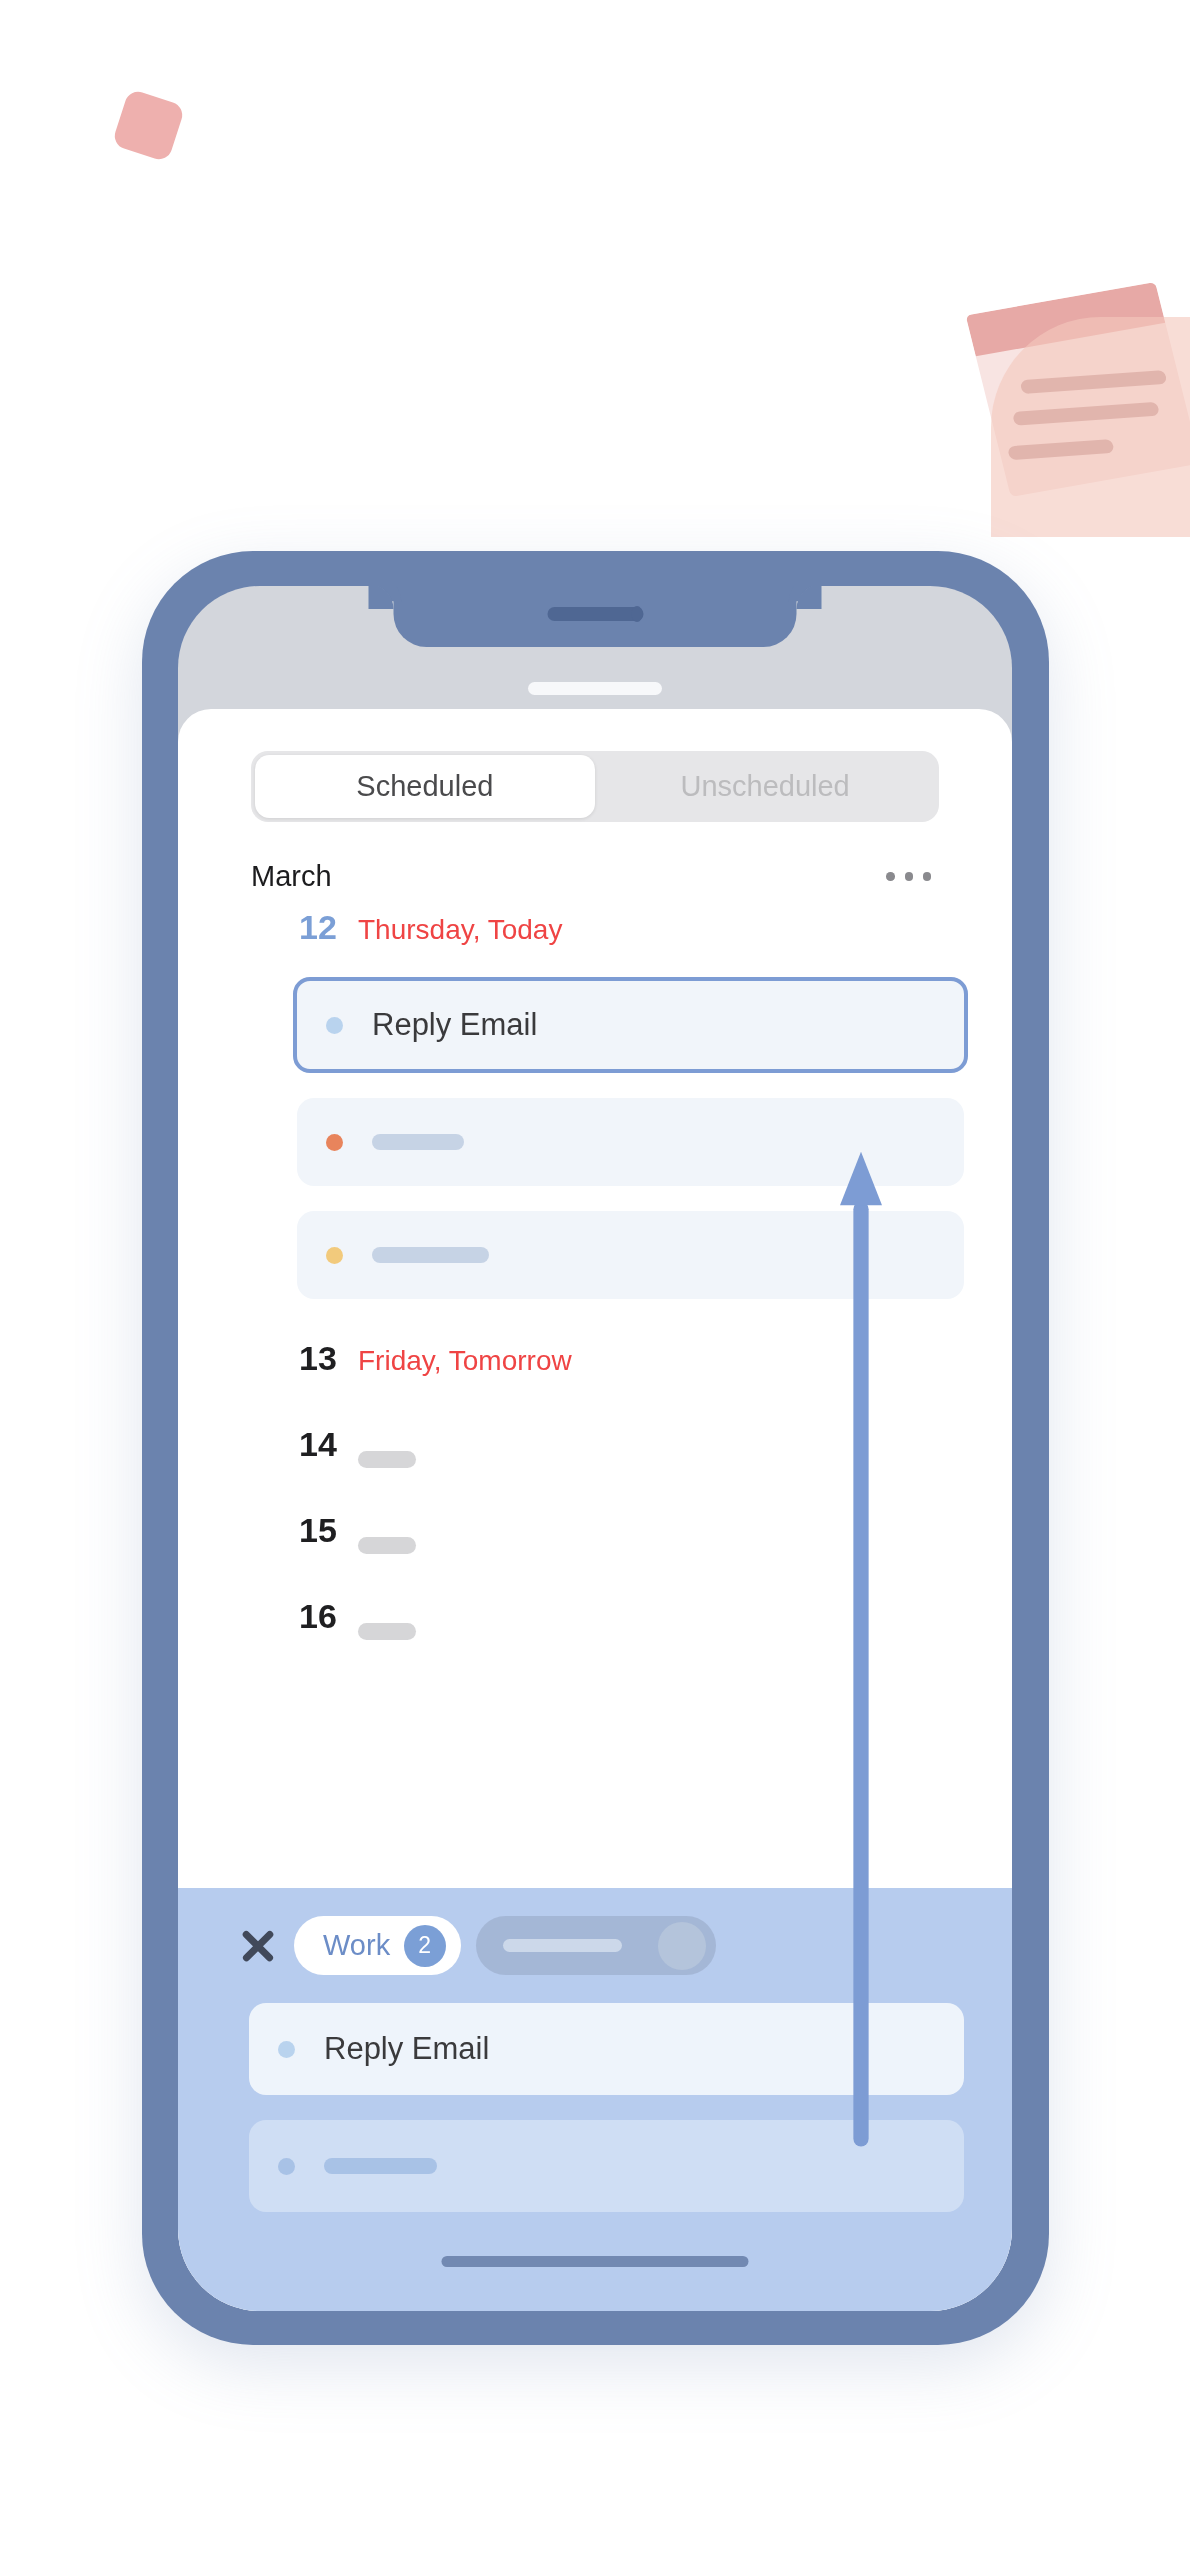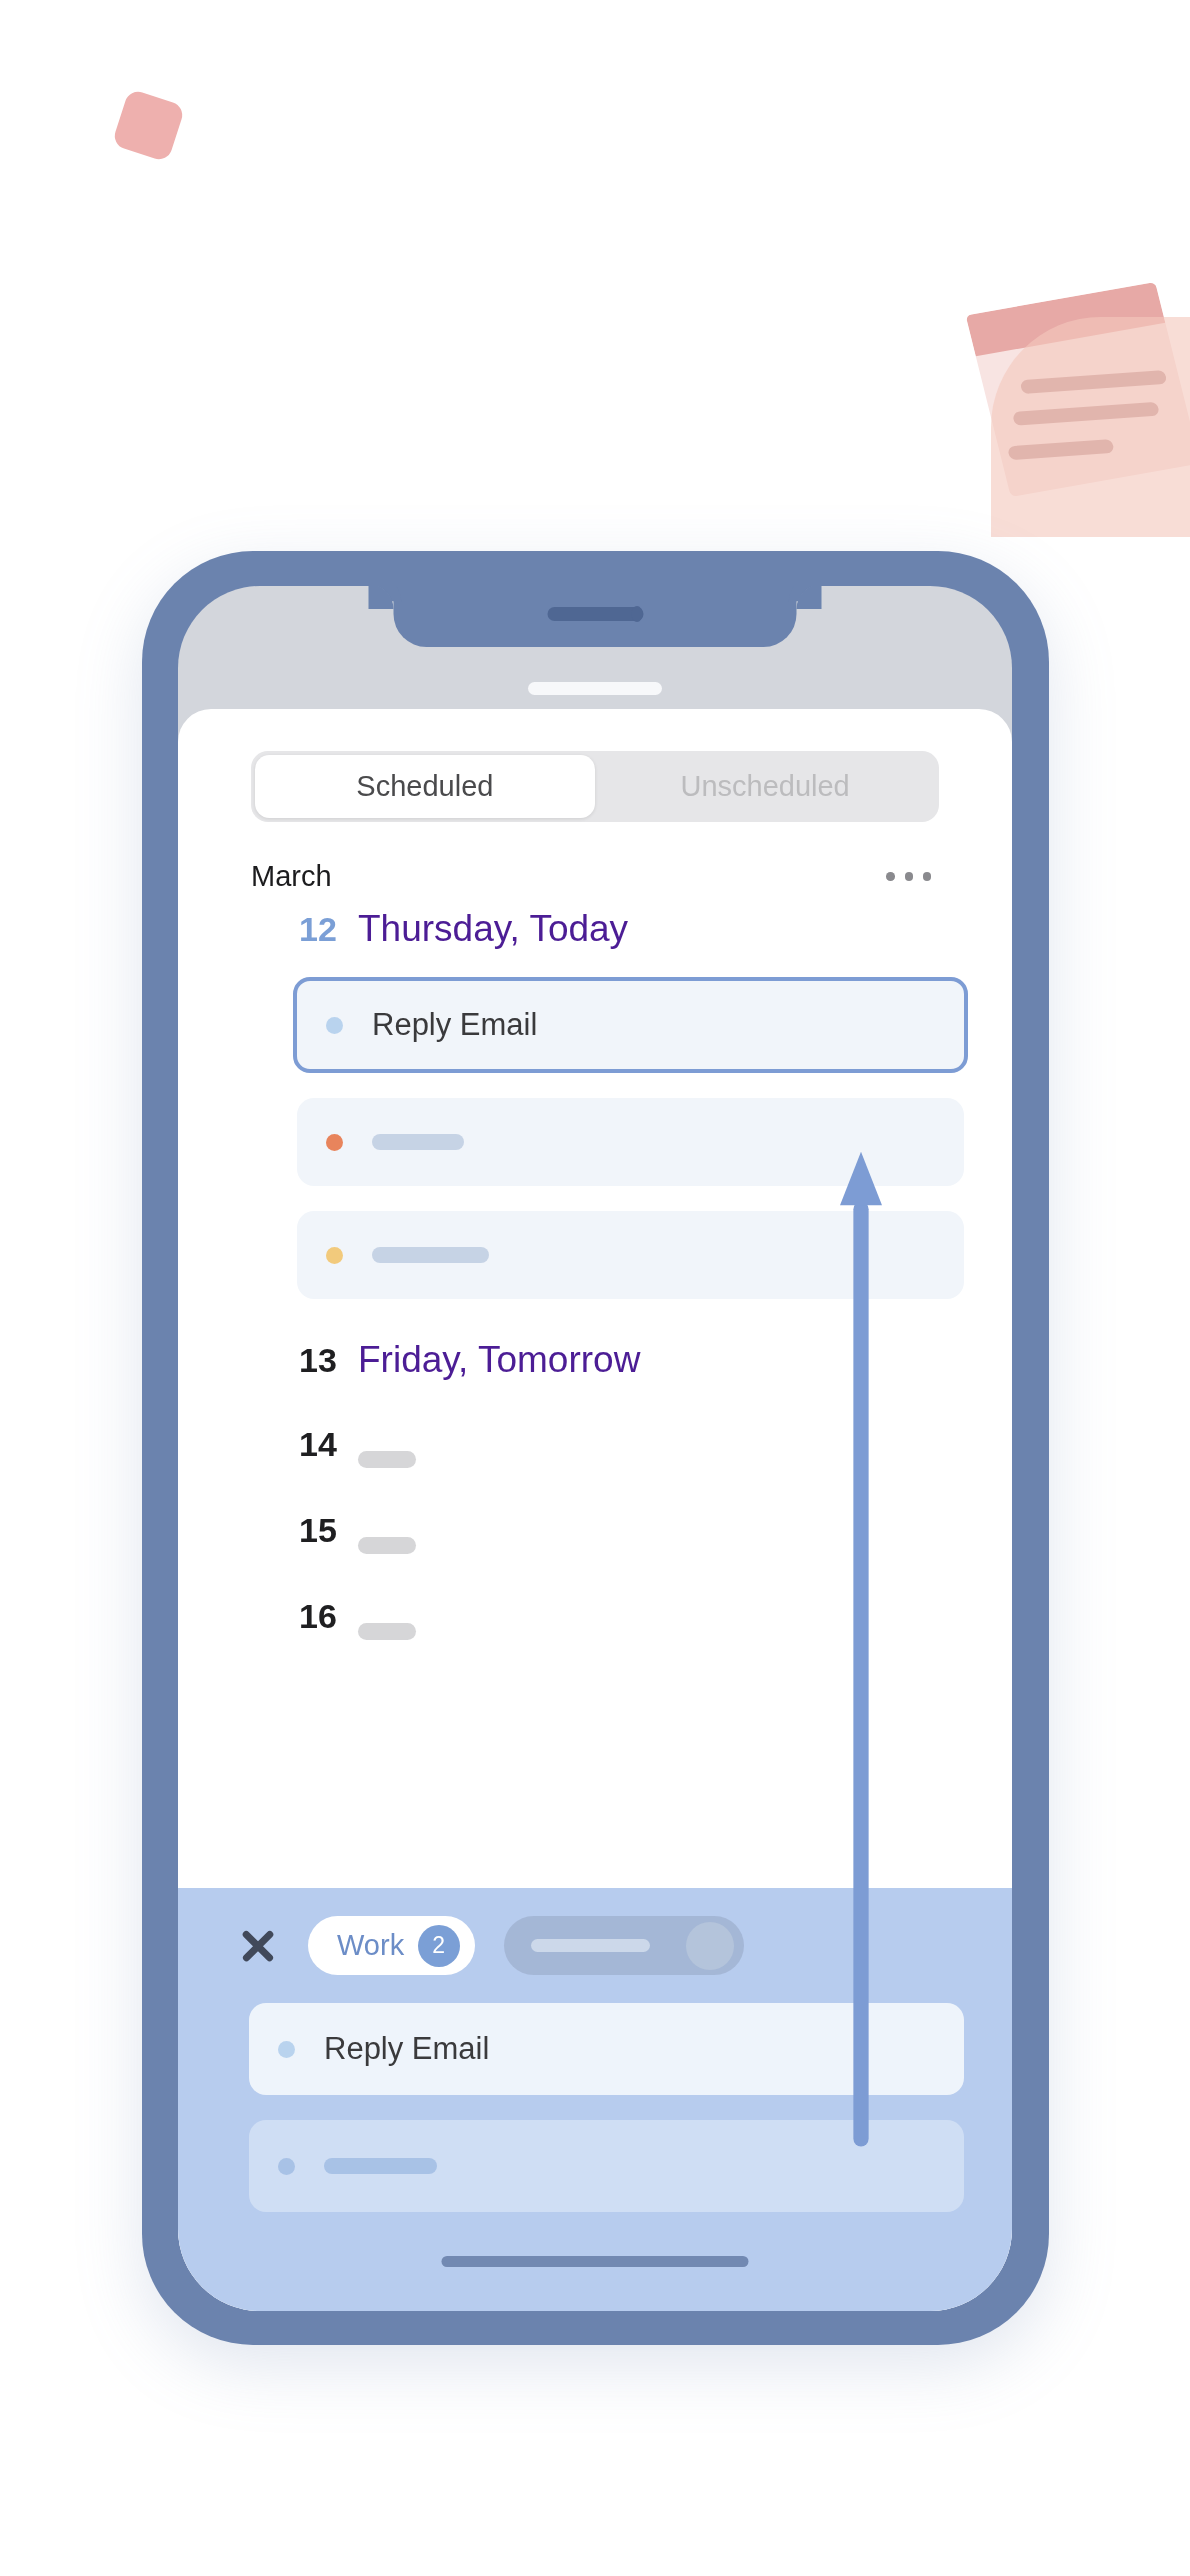--- a/index.html
+++ b/index.html
@@ -113,21 +113,21 @@
   }
   .month-label { font-size: 29px; color: #1c1c1e; }
   .dots-icon { display: flex; gap: 9.6px; align-items: center; padding: 7.7px; }
   .dots-icon i { width: 8.6px; height: 8.6px; border-radius: 50%; background: #8a8a8e; display: block; }
 
   
   .list { position: absolute; left: 0; right: 0; top: 199px; bottom: 0; padding-left: 48px; }
   .day-row { display: flex; align-items: baseline; padding: 0 0 0 73px; height: 69px; }
   .day-num { font-size: 34px; font-weight: 600; color: #1f1f21; width: 59px; }
   .day-num.today { color: #7b9fd6; }
-  .day-name { font-size: 37px; color: #4c1d95; }
+  .day-name { font-size: 28px; color: #ef4444; }
   .day-skel { width: 58px; height: 16.3px; border-radius: 8.6px; background: #d6d6d8; align-self: center; }
 
   .task {
     position: relative; margin: 0 48px 0 71px; height: 88px;
     background: #f1f5fa; border-radius: 17px;
     display: flex; align-items: center; padding-left: 29px;
   }
   .task.selected {
     background: #f1f5fa; border: 4.8px solid #7d9cd4; height: 96px;
     margin-left: 67px; margin-right: 44px;
@@ -137,21 +137,21 @@
   .dot.orange { background: #e8845c; }
   .dot.yellow { background: #f2ca7c; }
   .task-label { margin-left: 29px; font-size: 31px; color: #3a3a3c; }
   .task-skel { margin-left: 29px; height: 15.3px; border-radius: 8.6px; background: #c6d3e5; }
 
   
   .drawer {
     position: absolute; left: 0; right: 0; bottom: 0; top: 1179px;
     background: #b7ccee;
   }
-  .drawer-head { display: flex; align-items: center; height: 115px; padding-left: 59px; gap: 29px; }
+  .drawer-head { display: flex; align-items: center; height: 115px; padding-left: 59px; gap: 15px; }
   .close-icon { position: relative; width: 42px; height: 42px; flex: 0 0 auto; }
   .close-icon:before, .close-icon:after {
     content: ""; position: absolute; left: 50%; top: 50%;
     width: 40px; height: 6.7px; background: #41495a; border-radius: 3.8px;
   }
   .close-icon:before { transform: translate(-50%,-50%) rotate(45deg); }
   .close-icon:after { transform: translate(-50%,-50%) rotate(-45deg); }
   .chip {
     display: flex; align-items: center; gap: 13.4px;
     background: #ffffff; border-radius: 33px; height: 59px; padding: 0 15.3px 0 29px;

